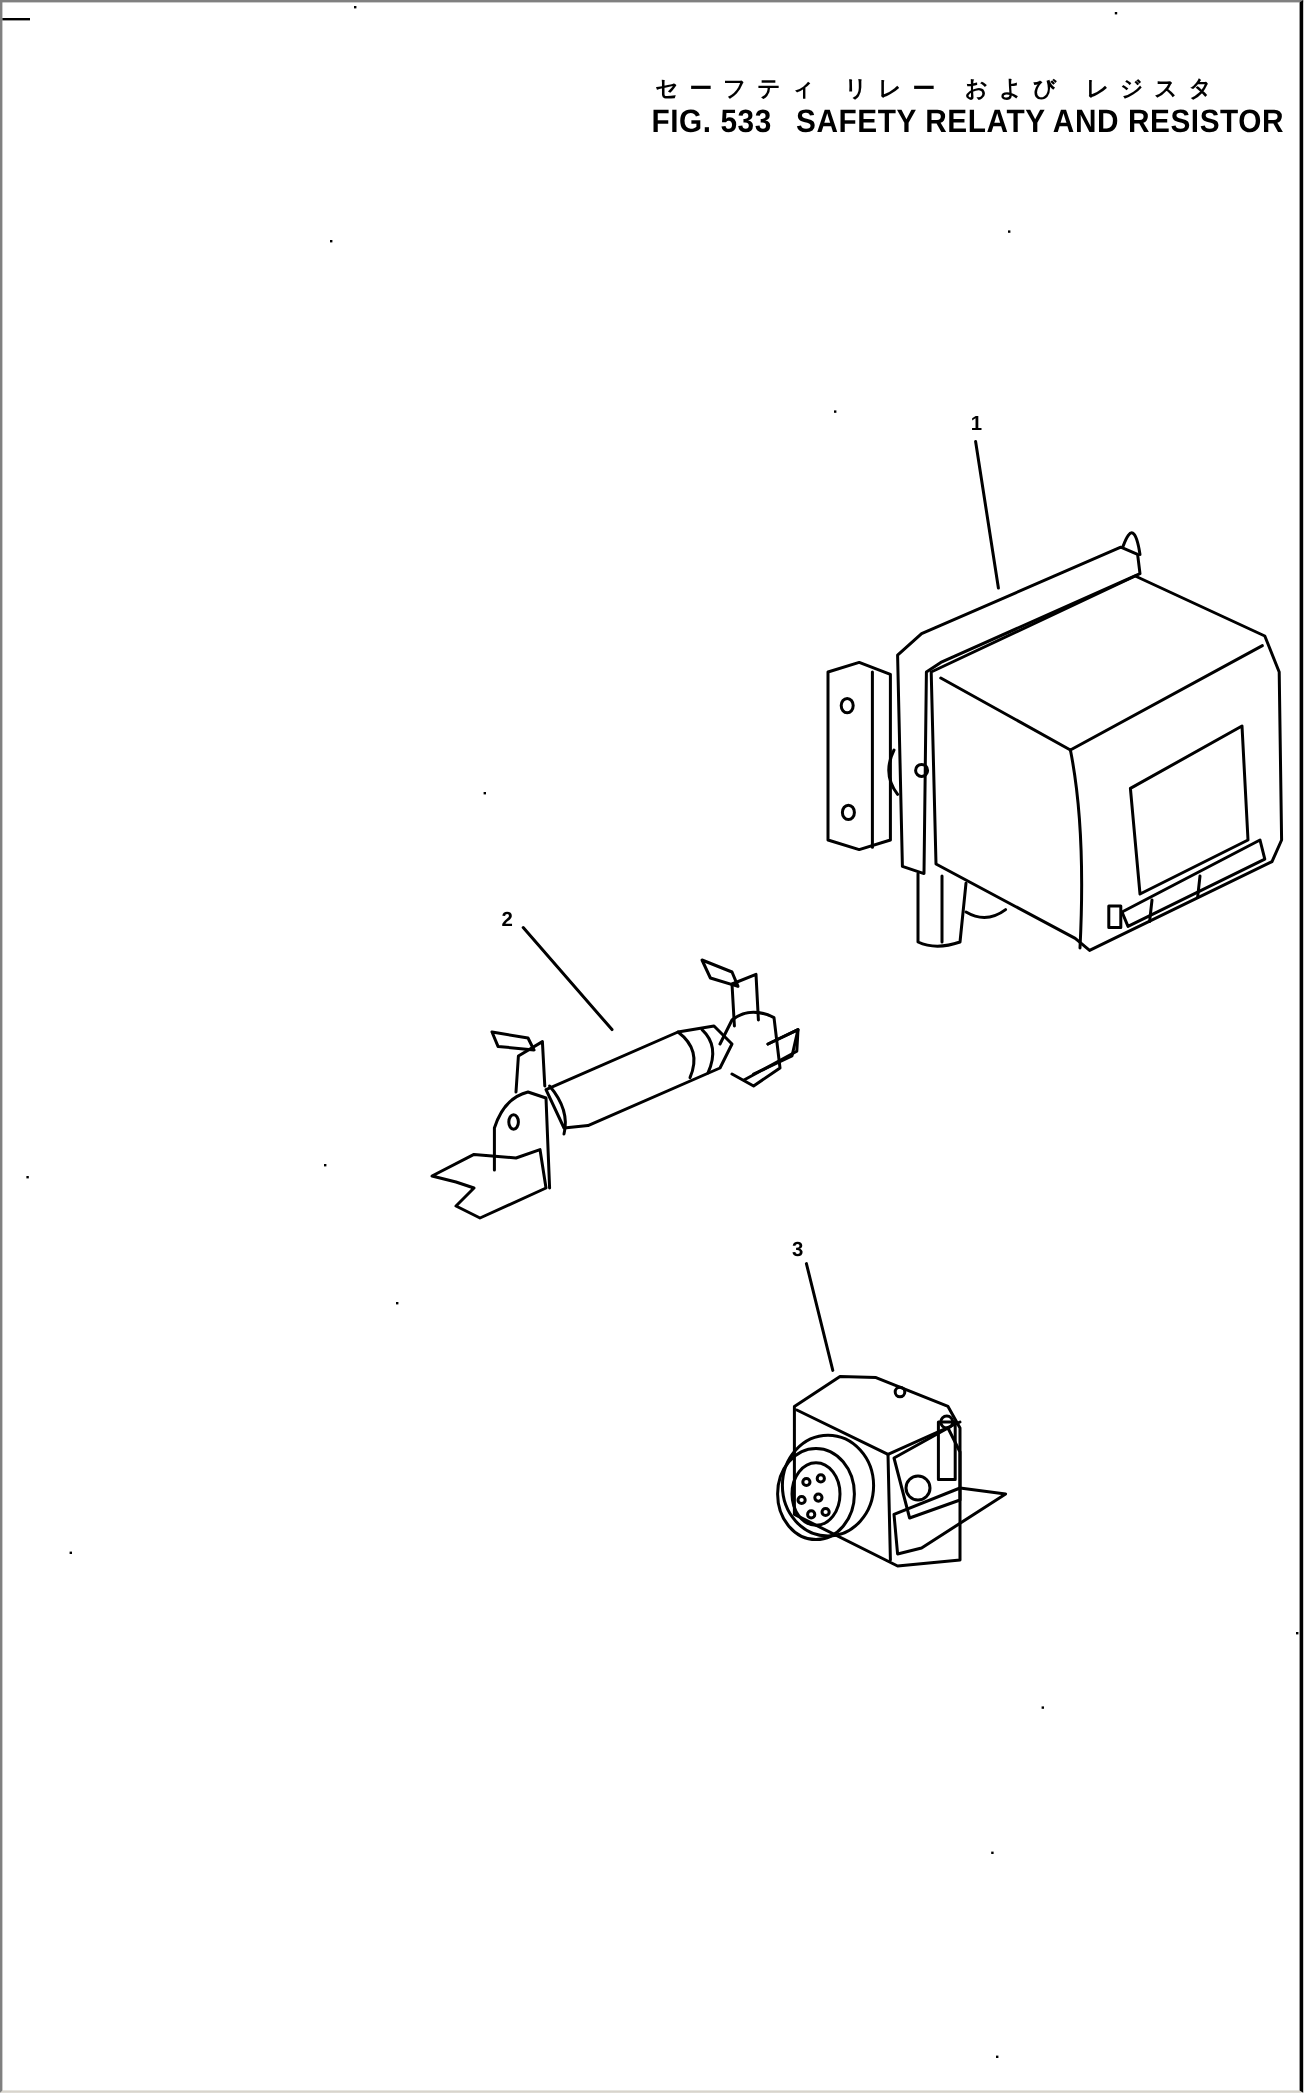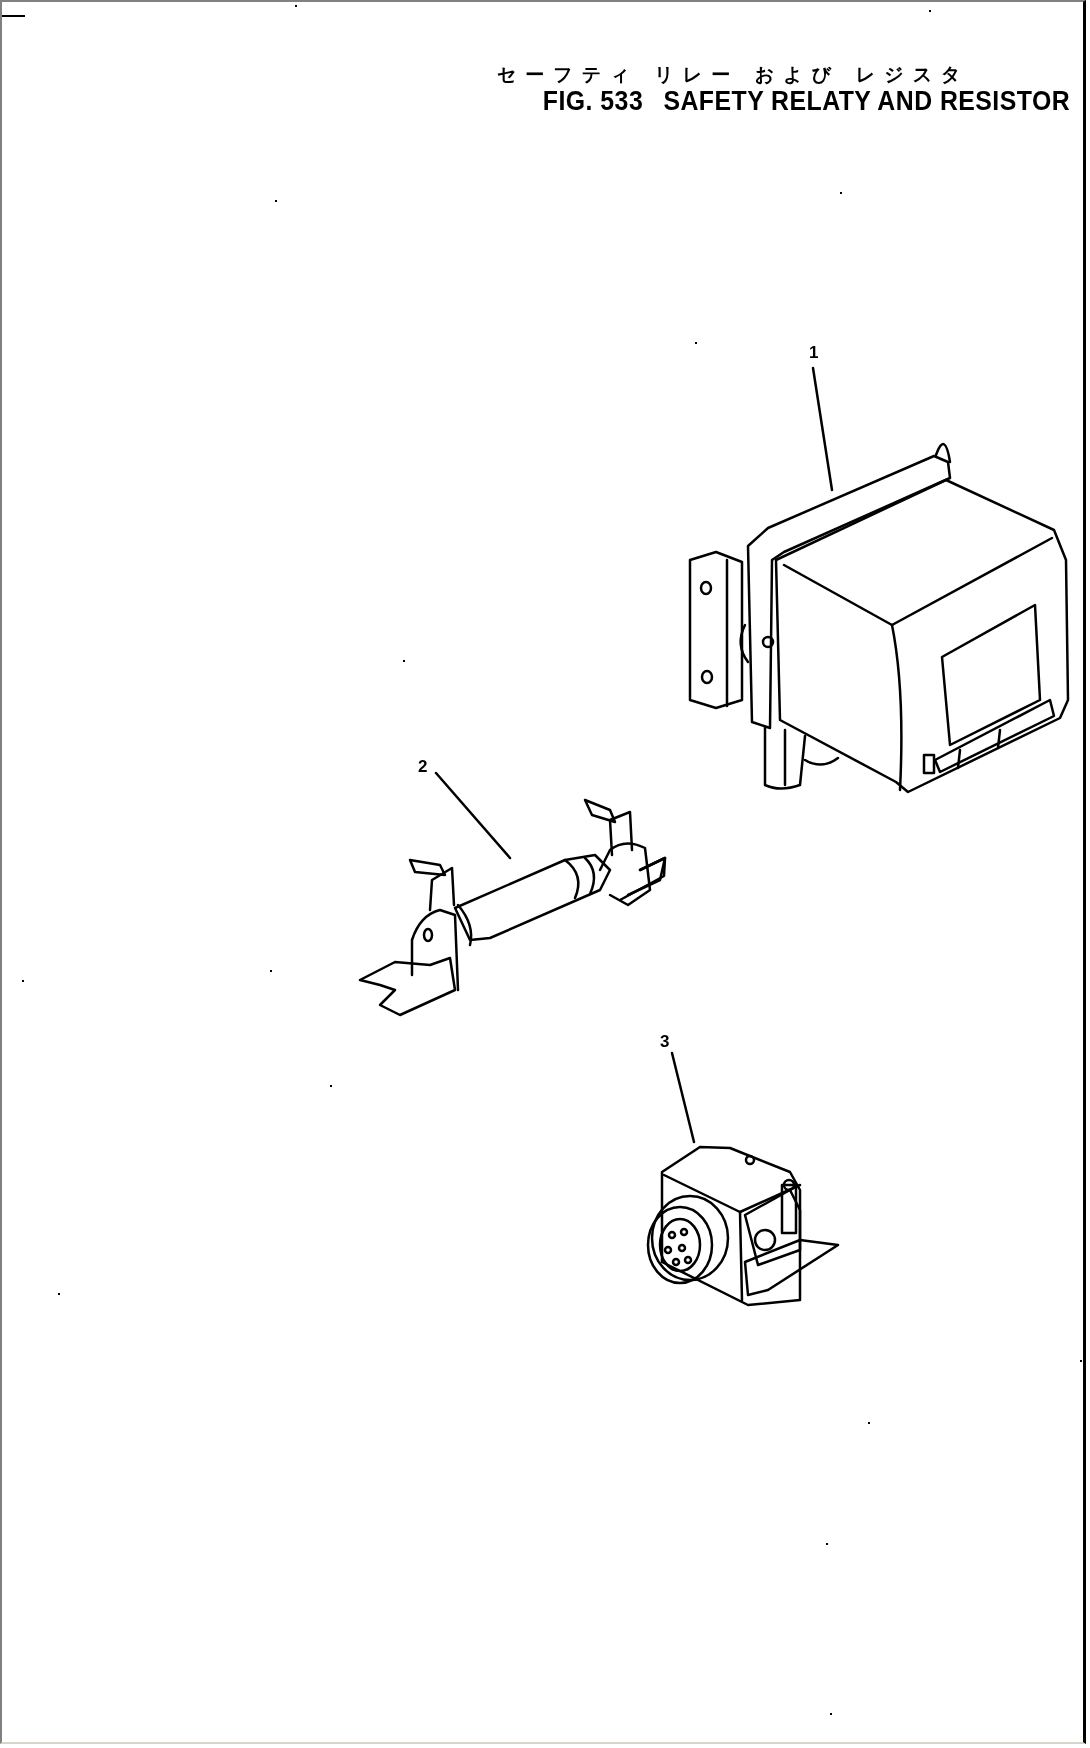--- a/index.html
+++ b/index.html
@@ -1,19 +1,19 @@
 <!DOCTYPE html>
 <html><head>
 <meta charset="utf-8">
 <style>
   html,body{margin:0;padding:0;background:#fff;}
   body{width:1090px;height:1748px;position:relative;overflow:hidden;font-family:"Liberation Sans",sans-serif;}
   .frame{position:absolute;left:0;top:0;width:1086px;height:1744px;border-top:2px solid #808080;border-left:2px solid #808080;border-right:3px solid #000;border-bottom:2px solid #d8d4cc;box-sizing:border-box;}
   .tick{position:absolute;left:2px;top:15px;width:23px;height:2px;background:#000;}
-  .title-block{position:absolute;right:20px;top:62px;text-align:left;color:#000;}
+  .title-block{position:absolute;right:20px;top:62px;text-align:center;color:#000;}
   .jp-title{font-family:"DejaVu Sans",sans-serif;font-weight:bold;font-size:19px;letter-spacing:9px;line-height:24px;margin-right:2px;}
   .en-title{font-family:"Liberation Sans",sans-serif;font-weight:bold;font-size:27px;line-height:30px;transform:scaleX(0.92);transform-origin:right;letter-spacing:0.5px;}
   .en-title .fig{margin-right:22px;}
   svg.art{position:absolute;left:0;top:0;}
   .callout{position:absolute;font-family:"Liberation Sans",sans-serif;font-weight:bold;font-size:17px;color:#000;}
   .dot{position:absolute;width:2px;height:2px;background:#000;}
 </style>
 </head>
 <body>
 

